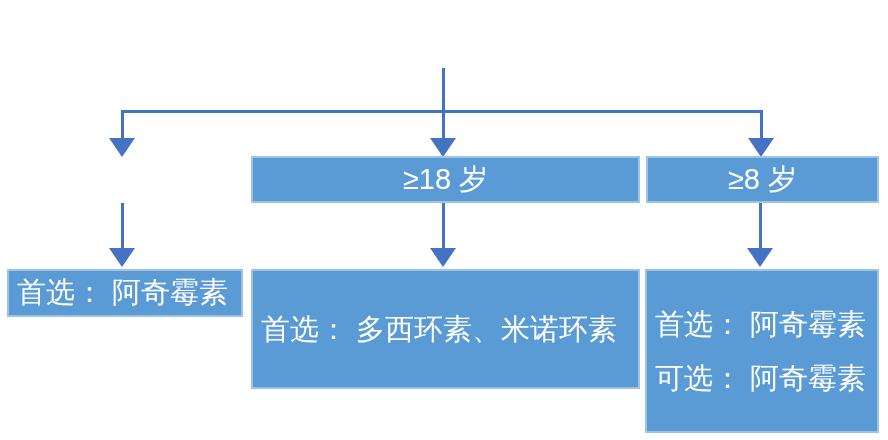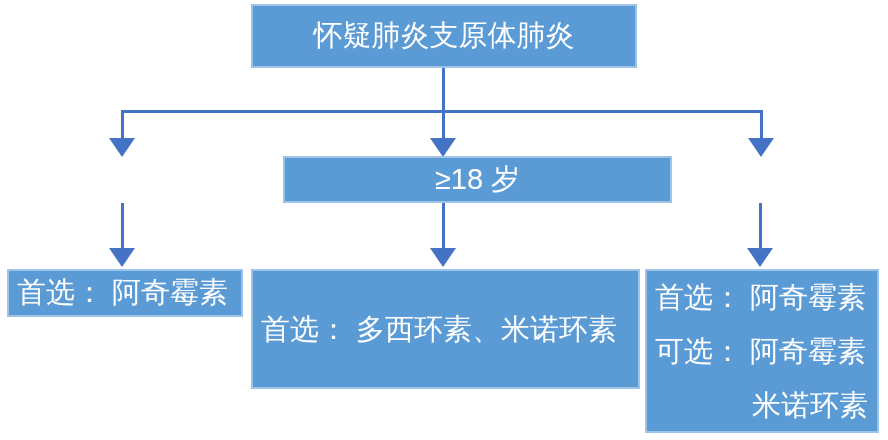--- a/index.html
+++ b/index.html
@@ -43,65 +43,64 @@
   .arrowhead {
     position: absolute;
     width: 0; height: 0;
     border-left: 13px solid transparent;
     border-right: 13px solid transparent;
     border-top: 19px solid #4472C4;
   }
   
   .root-node   { left: 251px; top: 4px;   width: 386px; height: 64px; }
   .cond-left   { left: 7px;   top: 156px; width: 236px; height: 47px; }
-  .cond-mid    { left: 251px; top: 156px; width: 389px; height: 47px; margin-left: 32px; }
+  .cond-mid    { left: 251px; top: 156px; width: 389px; height: 47px; }
   .cond-right  { left: 646px; top: 156px; width: 233px; height: 47px; }
   .res-left    { left: 7px;   top: 269px; width: 236px; height: 48px; }
   .res-mid     { left: 251px; top: 269px; width: 389px; height: 120px; }
   .res-right   { left: 645px; top: 269px; width: 234px; height: 164px; }
 </style>
 </head>
 <body>
 
 <div class="canvas">
 
-  <div class="box center root-node">
-    <span>怀疑肺炎支原体肺炎</span>
-  </div>
 
   <div class="vline" style="left:442px; top:68px; width:3px; height:72px;"></div>
 
   <div class="hline" style="left:121px; top:110px; width:642px; height:3px;"></div>
 
   <div class="vline" style="left:121px; top:110px; width:3px; height:30px;"></div>
 
   <div class="vline" style="left:760px; top:110px; width:3px; height:30px;"></div>
 
   <div class="arrowhead" style="left:109px; top:138px;"></div>
   <div class="arrowhead" style="left:430px; top:138px;"></div>
   <div class="arrowhead" style="left:748px; top:138px;"></div>
 
   <div class="box center cond-mid">
     <span>≥18 岁</span>
+  </div>
+  <div class="box center cond-right">
+    <span>≥8 岁</span>
   </div>
 
   <div class="vline" style="left:121px; top:203px; width:3px; height:47px;"></div>
   <div class="vline" style="left:442px; top:203px; width:3px; height:47px;"></div>
   <div class="vline" style="left:759px; top:203px; width:3px; height:47px;"></div>
   <div class="arrowhead" style="left:109px; top:248px;"></div>
   <div class="arrowhead" style="left:430px; top:248px;"></div>
   <div class="arrowhead" style="left:747px; top:248px;"></div>
 
   <div class="box single res-left">
     <span>首选： 阿奇霉素</span>
   </div>
 
   <div class="box multiline res-mid">
     <div class="line">首选： 多西环素、米诺环素</div>
   </div>
 
   <div class="box multiline res-right">
     <div class="line">首选： 阿奇霉素</div>
     <div class="line">可选： 阿奇霉素</div>
-    <div class="line indent">米诺环素</div>
   </div>
 
 </div>
 
 </body></html>

